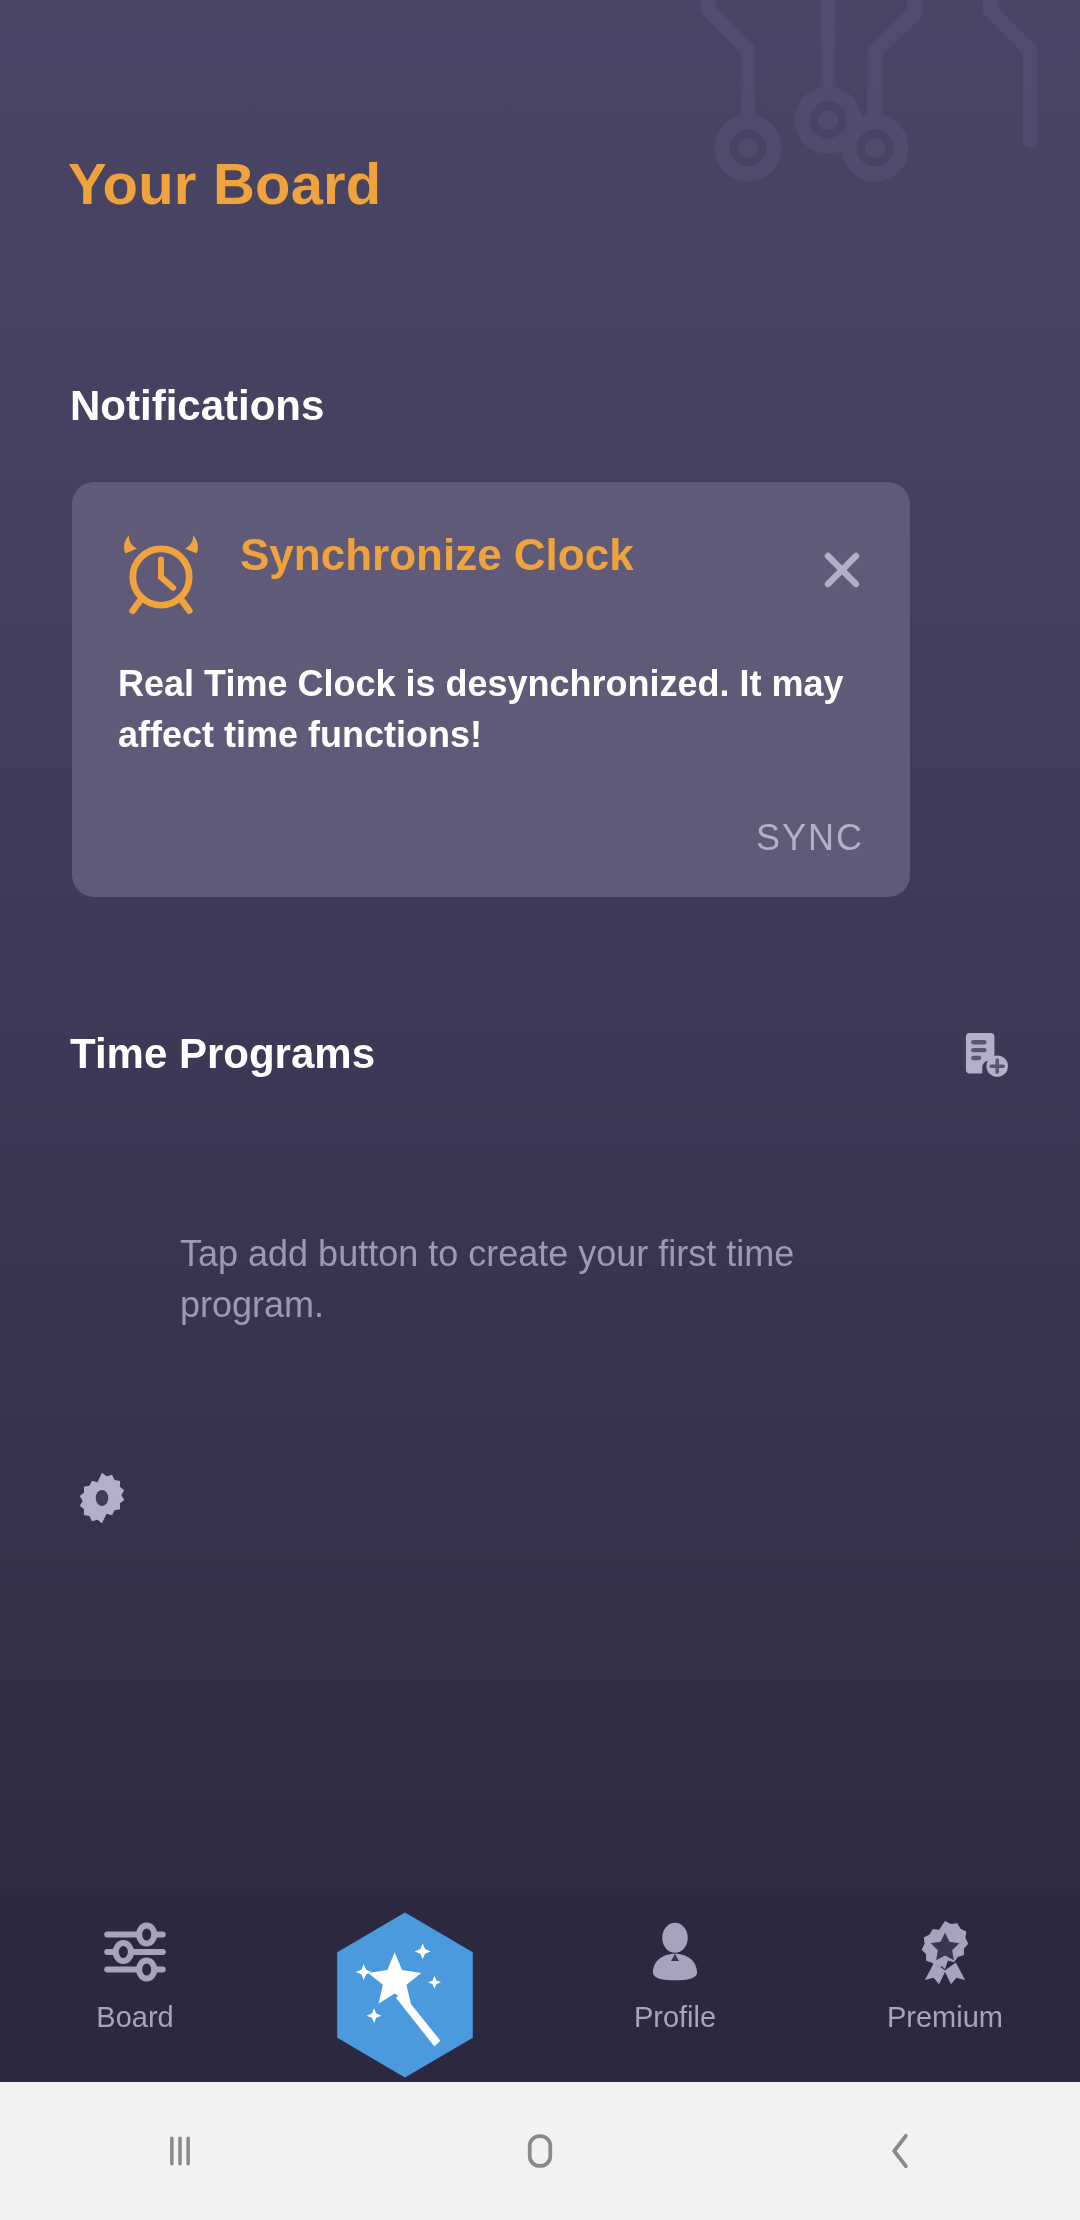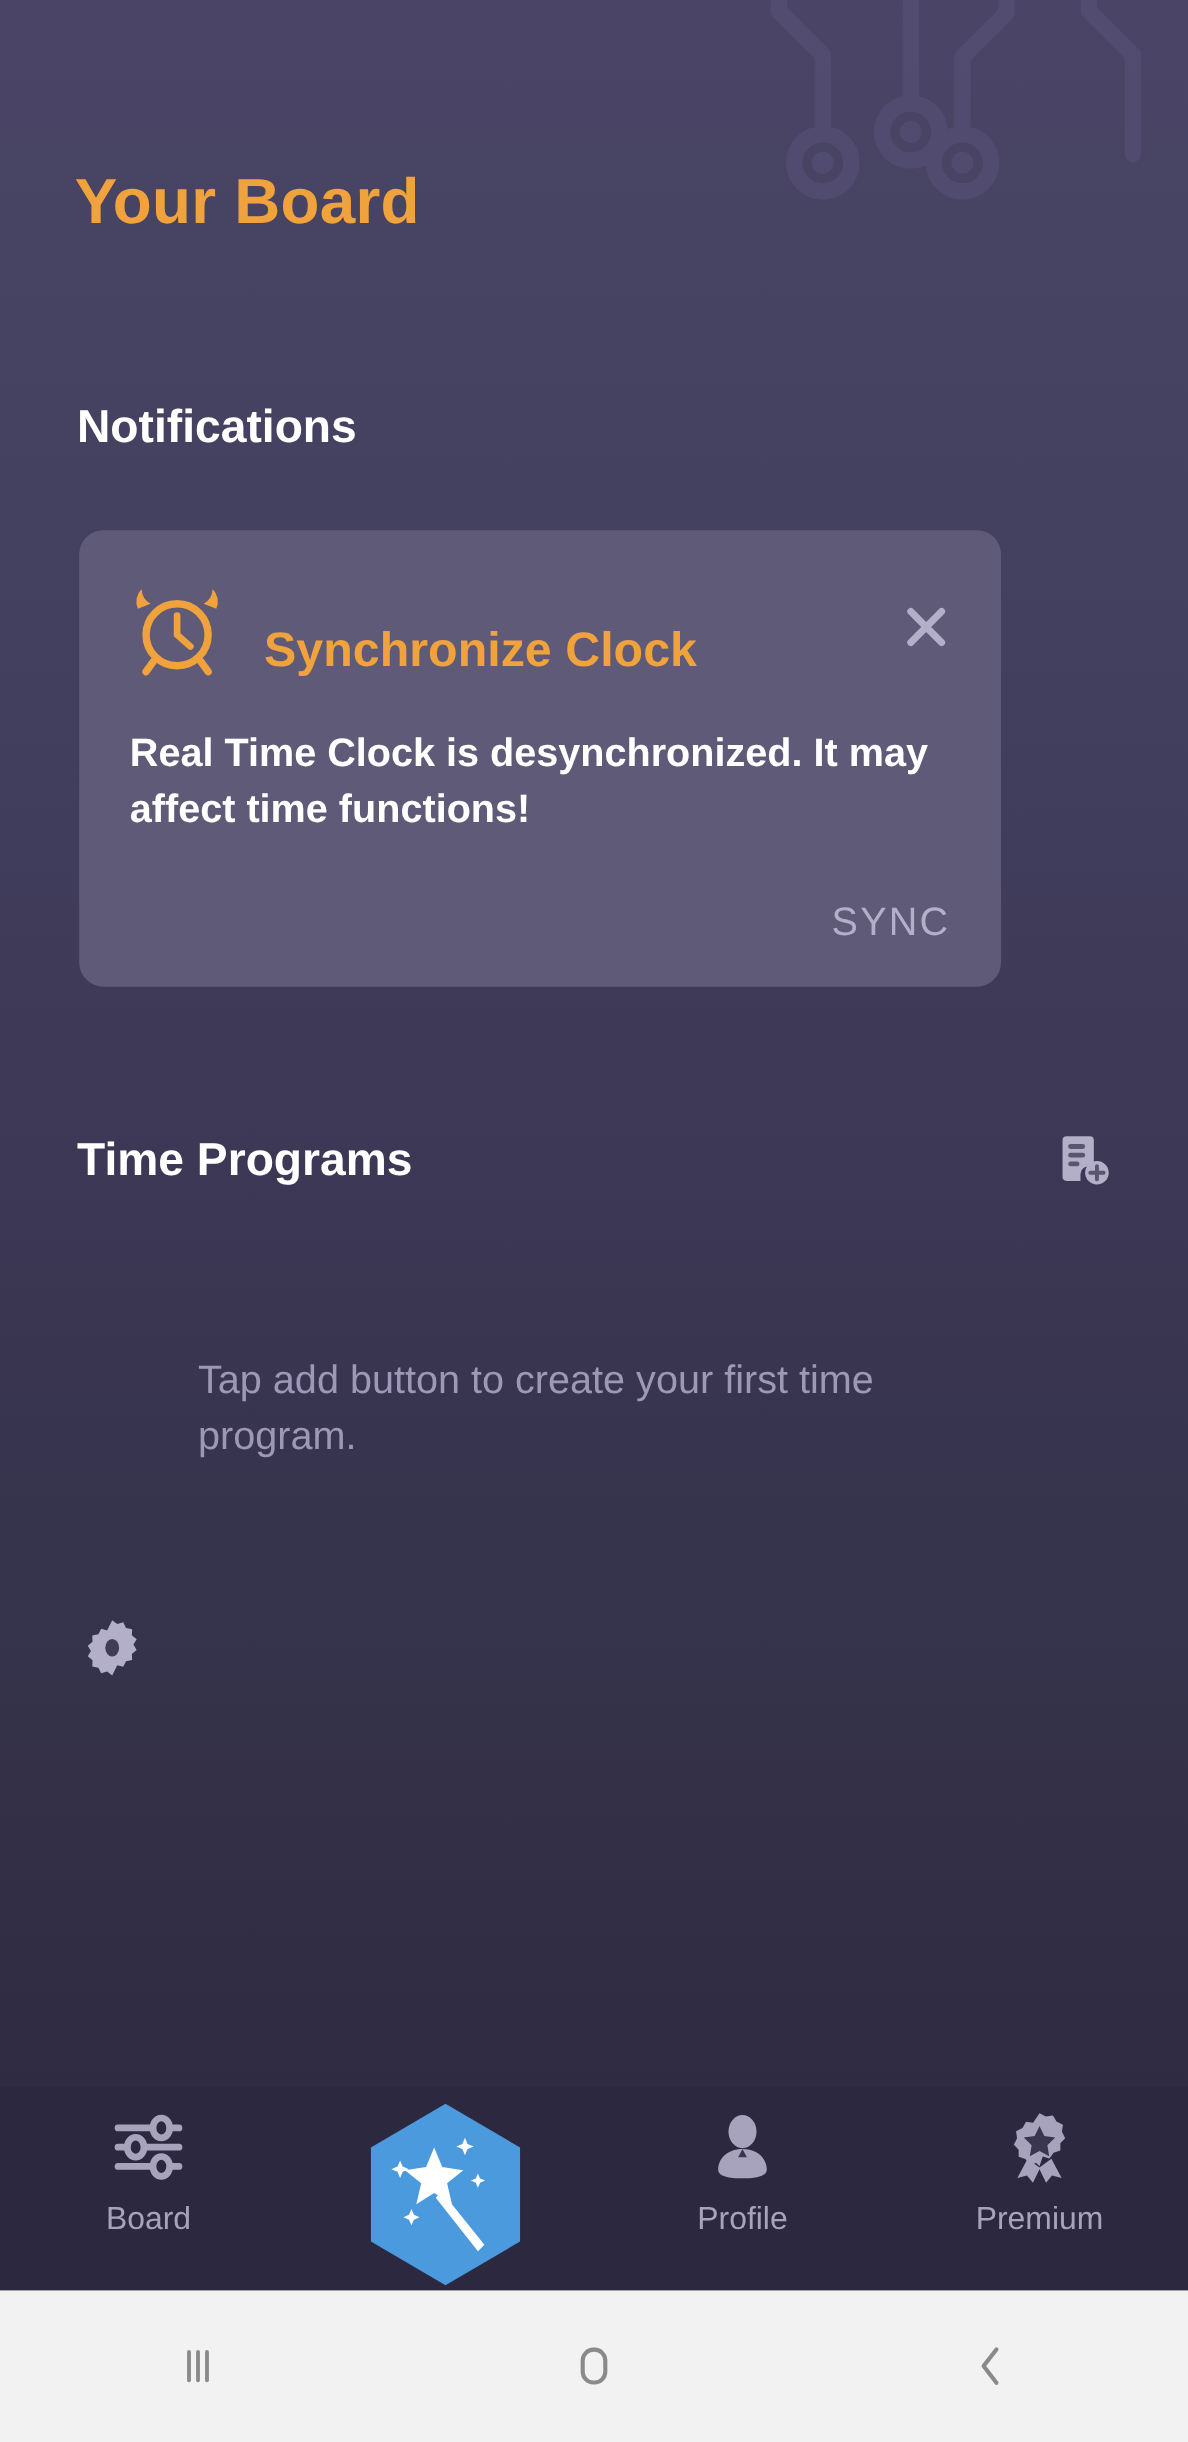--- a/index.html
+++ b/index.html
@@ -54,21 +54,21 @@
   .sec-action { width:64px; height:64px; display:flex; align-items:center; justify-content:center; }
   
   .notif-card {
     position:absolute; left:72px; top:482px;
     width:838px; height:415px;
     background:#5f5a78;
     border-radius:22px;
   }
   .notif-head {
     position:absolute; left:46px; top:48px; right:36px;
-    display:flex; align-items:flex-end;
+    display:flex; align-items:flex-start;
   }
   .alarm-ic { width:86px; height:86px; flex:0 0 auto; }
   .notif-title {
     margin-left:36px;
     font-size:44px; font-weight:700; color:#f0a23c;
   }
   .close-btn {
     position:absolute; right:38px; top:58px;
     width:60px; height:60px;
     display:flex; align-items:center; justify-content:center;
@@ -134,21 +134,21 @@
       </g>
       <g fill="#5a547a">
         <circle cx="88" cy="178" r="10"></circle>
         <circle cx="168" cy="150" r="10"></circle>
         <circle cx="215" cy="178" r="10"></circle>
       </g>
     </svg>
 
     <div class="page-title">Your Board</div>
 
-    <div class="sec-head" style="top:364px;text-align:right;">Notifications</div>
+    <div class="sec-head" style="top:382px;text-align:right;">Notifications</div>
 
     <div class="notif-card">
       <div class="notif-head">
         <svg class="alarm-ic" viewBox="0 0 64 64">
           <path d="M14 14 A12 12 0 0 1 8 4 A12 12 0 0 0 5.5 17.5 Z" fill="#f0a23c"></path>
           <path d="M50 14 A12 12 0 0 0 56 4 A12 12 0 0 1 58.5 17.5 Z" fill="#f0a23c"></path>
           <circle cx="32" cy="35" r="21" fill="none" stroke="#f0a23c" stroke-width="5"></circle>
           <path d="M32 22 L32 35 L41 43" fill="none" stroke="#f0a23c" stroke-width="4.5" stroke-linecap="round"></path>
           <path d="M16 53 L11 60" stroke="#f0a23c" stroke-width="5" stroke-linecap="round"></path>
           <path d="M48 53 L53 60" stroke="#f0a23c" stroke-width="5" stroke-linecap="round"></path>

